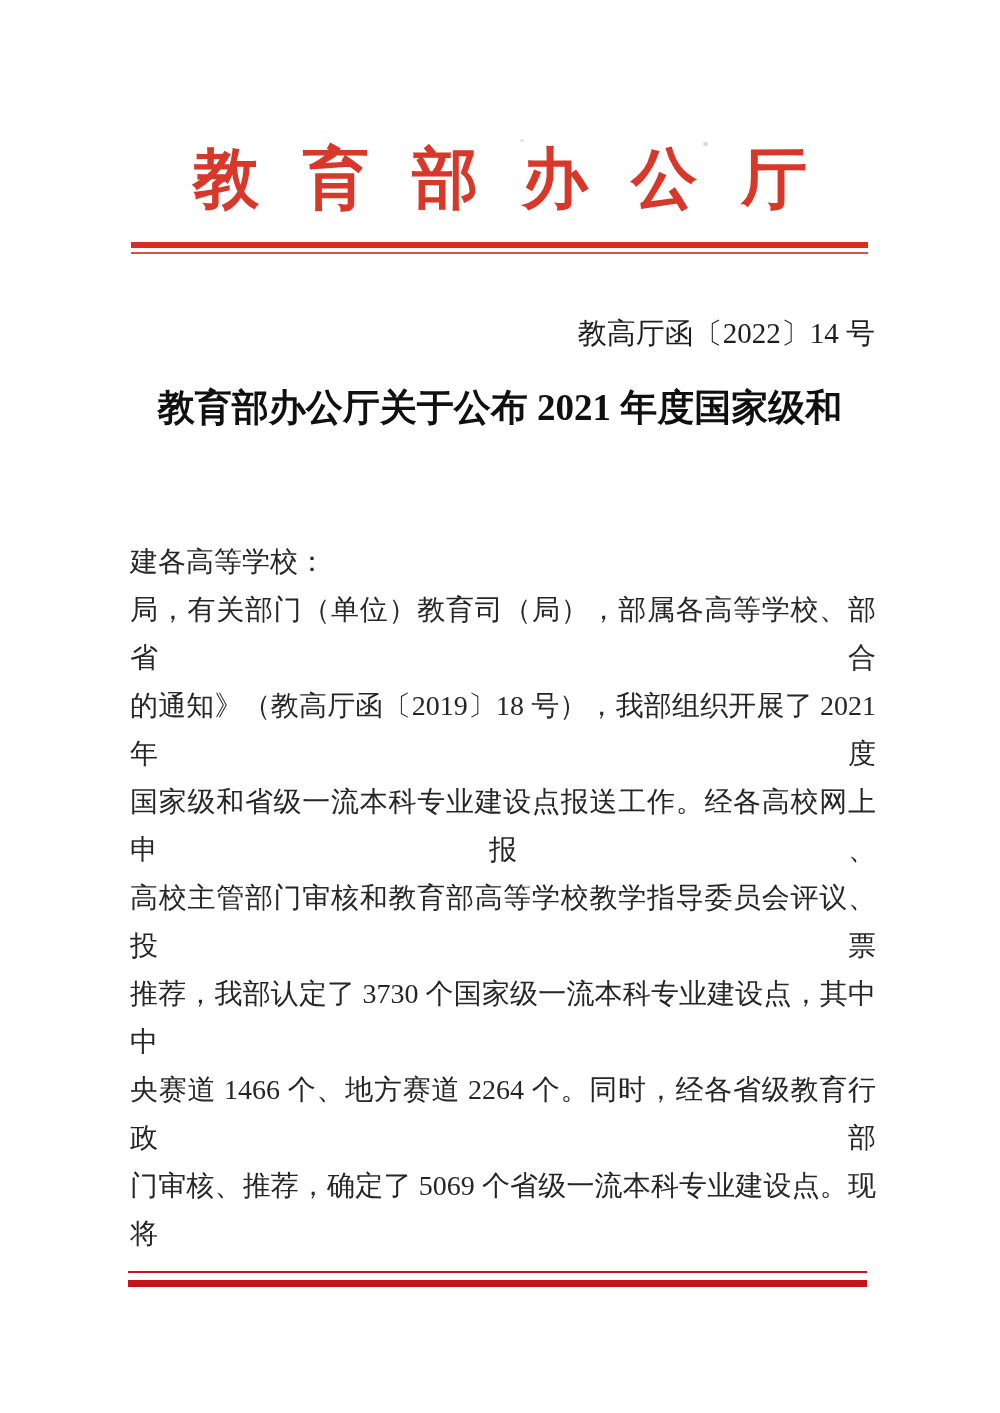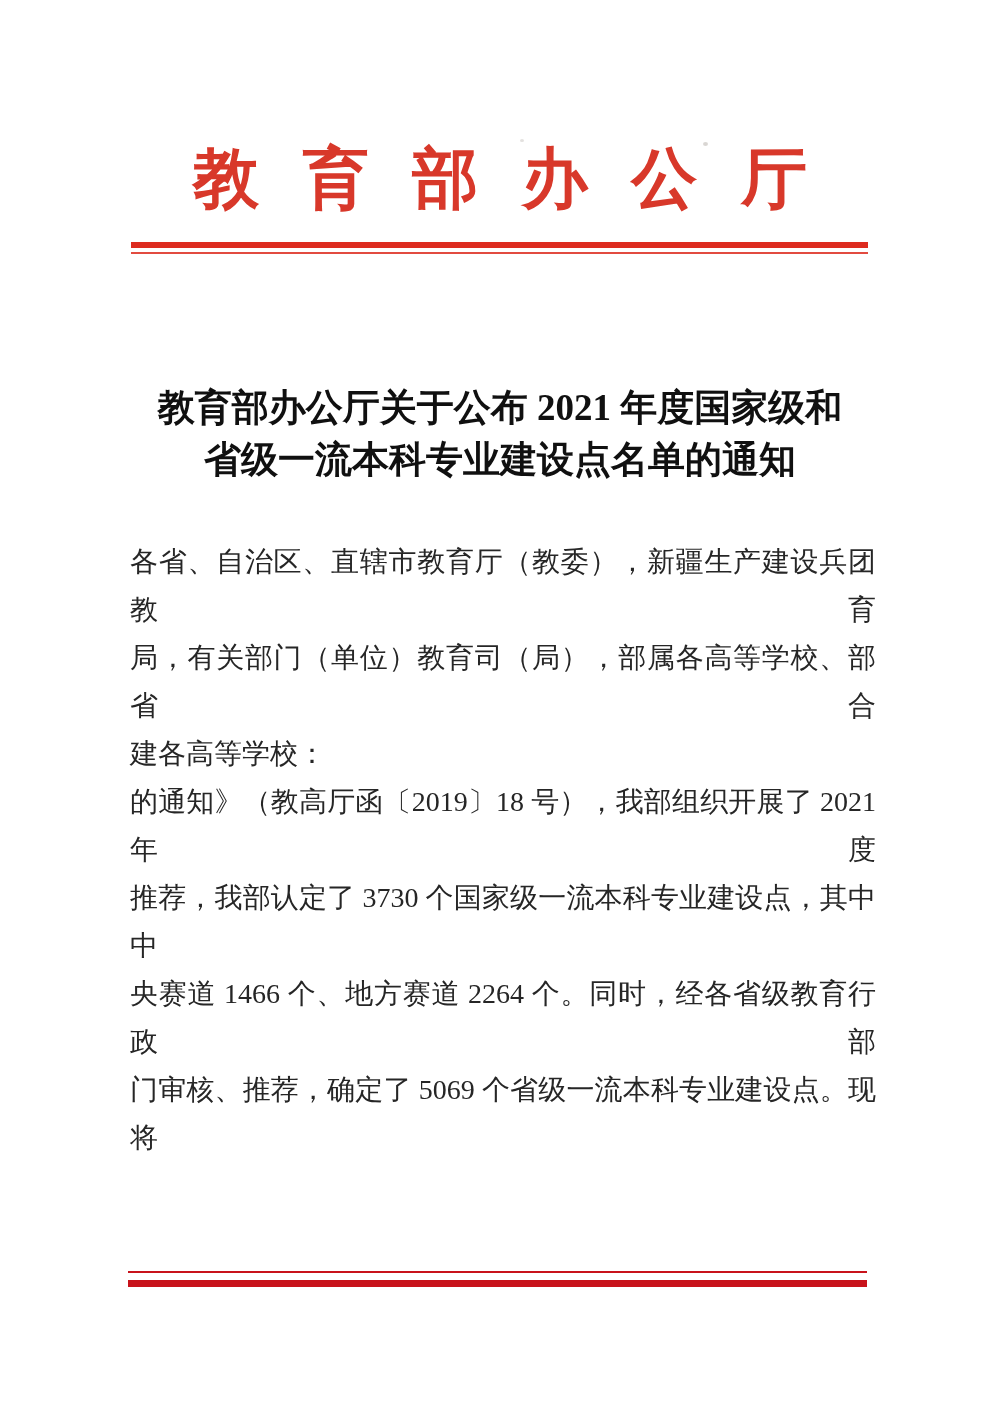--- a/index.html
+++ b/index.html
@@ -90,31 +90,32 @@
 <div class="page">
 
   <div class="letterhead">教育部办公厅</div>
 
   <div class="speck speck-1"></div>
   <div class="speck speck-2"></div>
 
   <div class="rule rule-top-thick"></div>
   <div class="rule rule-top-thin"></div>
 
+  <div class="doc-number">教高厅函〔2022〕14 号</div>
 
   <div class="notice-title">
     <div>教育部办公厅关于公布 2021 年度国家级和</div>
-    <div>省级一流本科专业建设点名单的通知</div>
   </div>
 
   <div class="text-block">
-    <div class="line">各省、自治区、直辖市教育厅（教委），新疆生产建设兵团教育</div>
+    <div class="line short">建各高等学校：</div>
     <div class="line">局，有关部门（单位）教育司（局），部属各高等学校、部省合</div>
-    <div class="line short">建各高等学校：</div>
     <div class="line">的通知》（教高厅函〔2019〕18 号），我部组织开展了 2021 年度</div>
+    <div class="line">国家级和省级一流本科专业建设点报送工作。经各高校网上申报、</div>
+    <div class="line">高校主管部门审核和教育部高等学校教学指导委员会评议、投票</div>
     <div class="line">推荐，我部认定了 3730 个国家级一流本科专业建设点，其中中</div>
     <div class="line">央赛道 1466 个、地方赛道 2264 个。同时，经各省级教育行政部</div>
     <div class="line">门审核、推荐，确定了 5069 个省级一流本科专业建设点。现将</div>
 
   </div>
 
 
   <div class="rule rule-bottom-thin"></div>
   <div class="rule rule-bottom-thick"></div>
 

